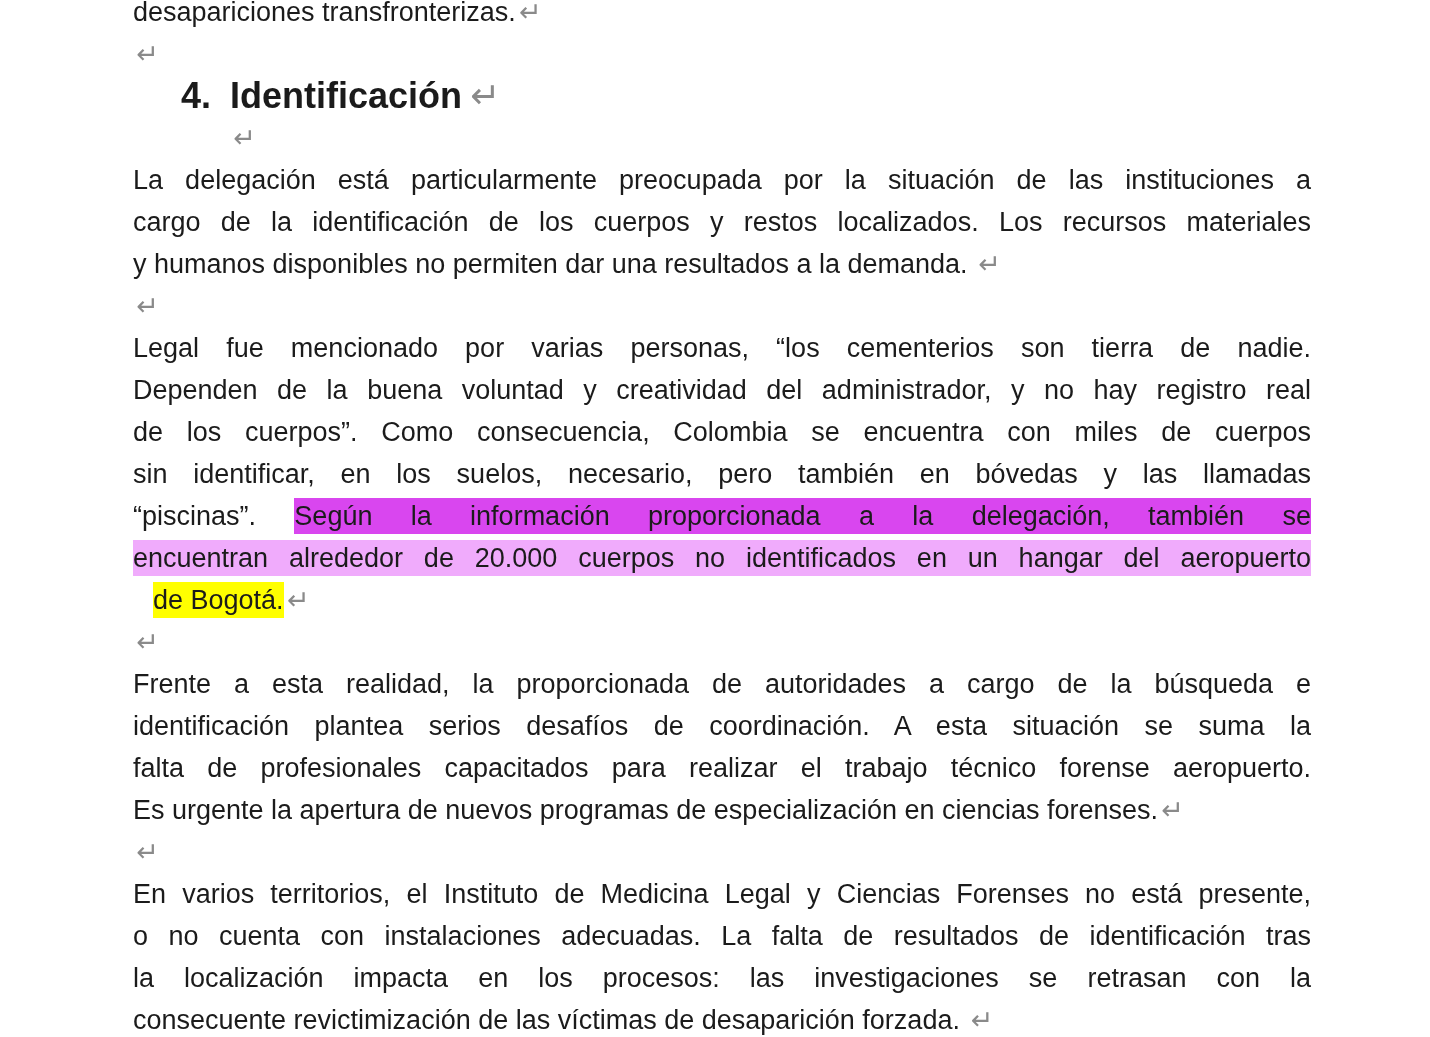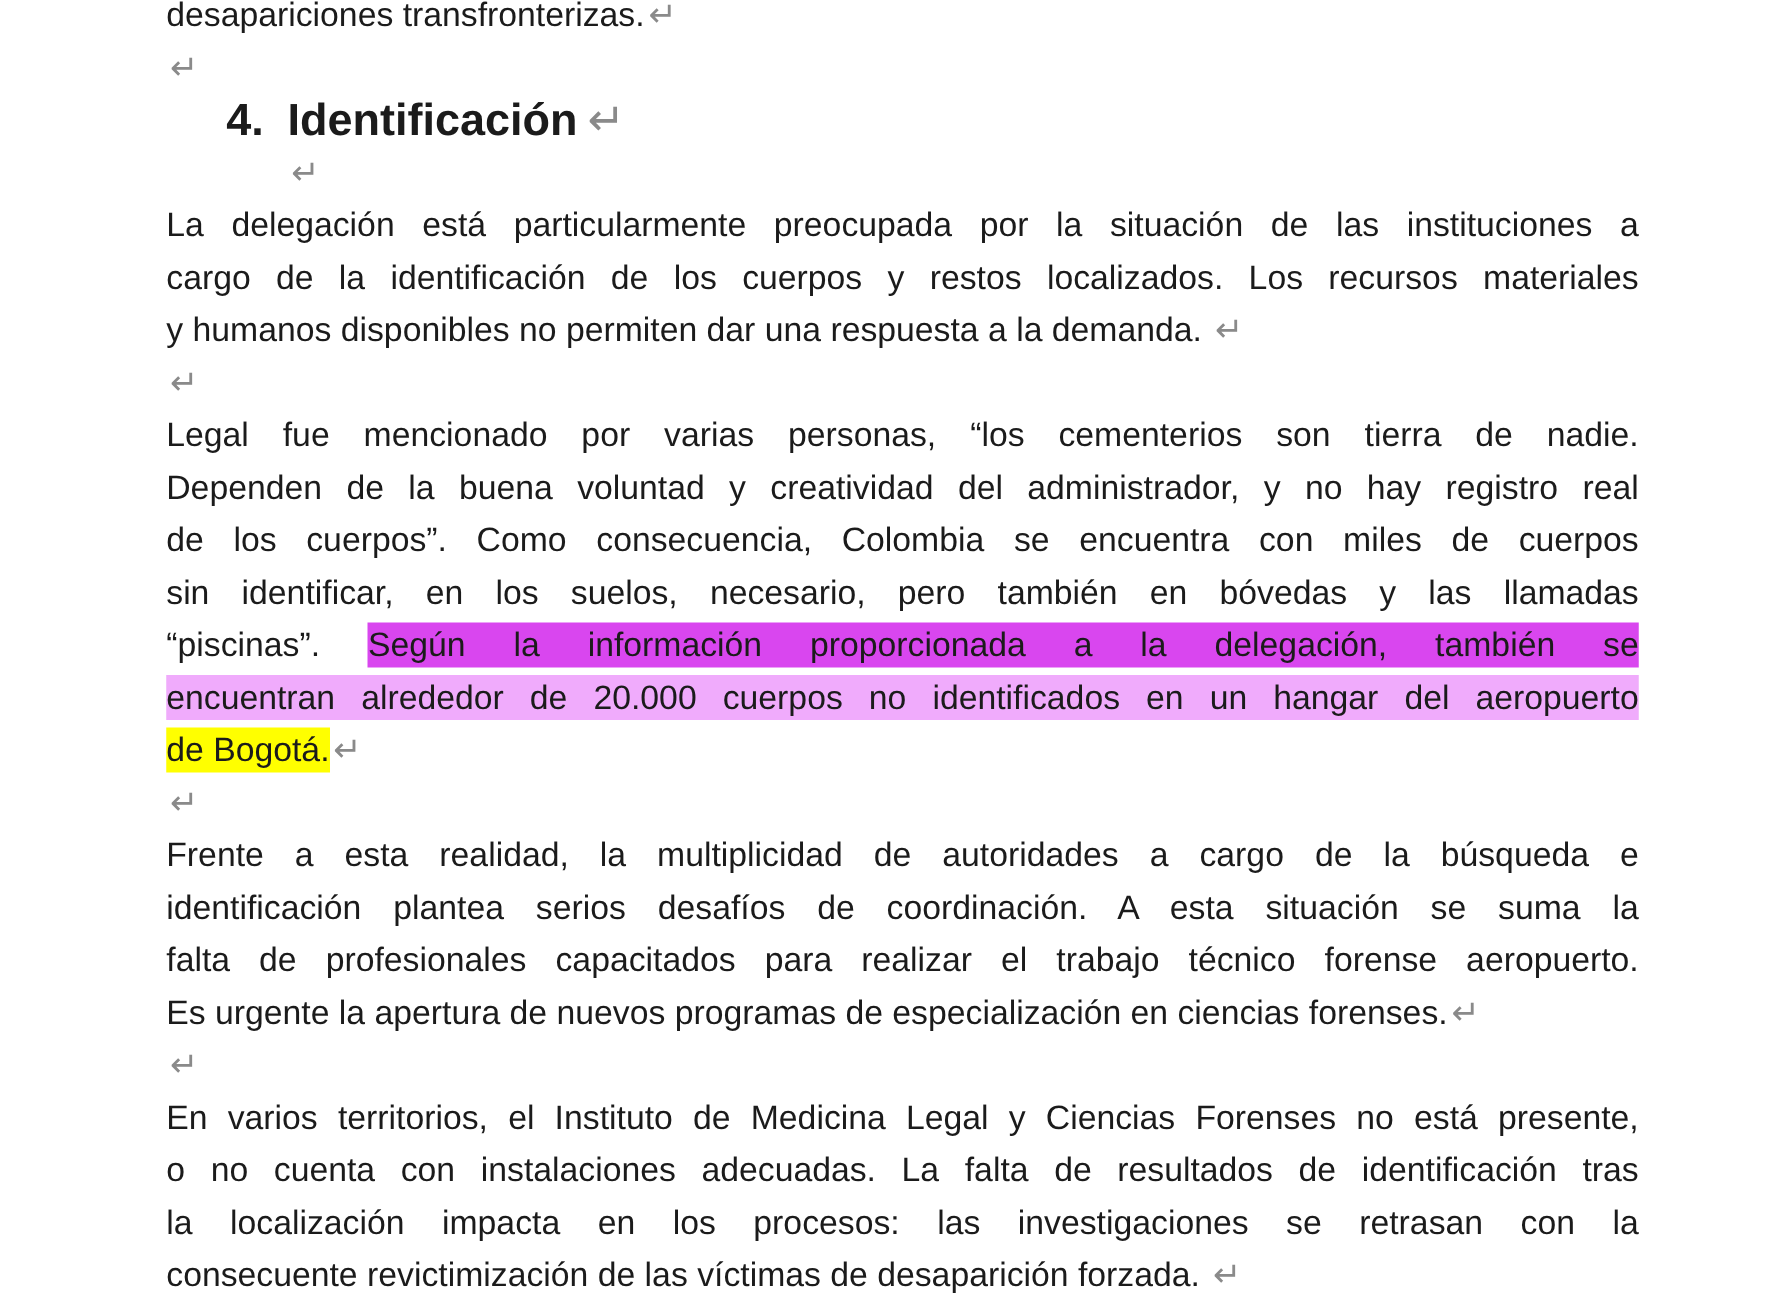--- a/index.html
+++ b/index.html
@@ -61,31 +61,31 @@
 </head>
 <body>
 
 <div id="doc" style="color: rgb(27, 27, 27);">
     <div class="line"><span>desapariciones transfronterizas.</span><span class="pmark" style="color: rgb(138, 138, 138);">↵</span></div>
     <div class="line"><span class="pmark" style="color: rgb(138, 138, 138);">↵</span></div>
     <div class="line heading"><span class="hnum">4.</span><span>Identificación</span><span class="pmark" style="color: rgb(138, 138, 138);">↵</span></div>
     <div class="line indent1"><span class="pmark" style="color: rgb(138, 138, 138);">↵</span></div>
     <div class="line just"><span>La delegación está particularmente preocupada por la situación de las instituciones a</span></div>
     <div class="line just"><span>cargo de la identificación de los cuerpos y restos localizados. Los recursos materiales</span></div>
-    <div class="line"><span>y humanos disponibles no permiten dar una respuesta a la demanda. </span><span class="pmark" style="color: rgb(138, 138, 138);">↵</span></div>
+    <div class="line"><span>y humanos disponibles no permiten dar una resultados a la demanda. </span><span class="pmark" style="color: rgb(138, 138, 138);">↵</span></div>
     <div class="line"><span class="pmark" style="color: rgb(138, 138, 138);">↵</span></div>
     <div class="line just"><span>Legal fue mencionado por varias personas, “los cementerios son tierra de nadie.</span></div>
     <div class="line just"><span>Dependen de la buena voluntad y creatividad del administrador, y no hay registro real</span></div>
     <div class="line just"><span>de los cuerpos”. Como consecuencia, Colombia se encuentra con miles de cuerpos</span></div>
     <div class="line just"><span>sin identificar, en los suelos, necesario, pero también en bóvedas y las llamadas</span></div>
     <div class="line just"><span>“piscinas”. </span><span class="hl" style="background: #d946ef;">Según la información proporcionada a la delegación, también se</span></div>
     <div class="line just"><span class="hl" style="background: #f0abfc;">encuentran alrededor de 20.000 cuerpos no identificados en un hangar del aeropuerto</span></div>
-    <div class="line"><span class="hl" style="background: rgb(255, 255, 0);">de Bogotá.</span><span class="pmark" style="color: rgb(138, 138, 138);">↵</span></div>
+    <div class="line"><span class="hl" style="background: rgb(255, 255, 0); margin-left: 20px;">de Bogotá.</span><span class="pmark" style="color: rgb(138, 138, 138);">↵</span></div>
     <div class="line"><span class="pmark" style="color: rgb(138, 138, 138);">↵</span></div>
-    <div class="line just"><span>Frente a esta realidad, la multiplicidad de autoridades a cargo de la búsqueda e</span></div>
+    <div class="line just"><span>Frente a esta realidad, la proporcionada de autoridades a cargo de la búsqueda e</span></div>
     <div class="line just"><span>identificación plantea serios desafíos de coordinación. A esta situación se suma la</span></div>
     <div class="line just"><span>falta de profesionales capacitados para realizar el trabajo técnico forense aeropuerto.</span></div>
     <div class="line"><span>Es urgente la apertura de nuevos programas de especialización en ciencias forenses.</span><span class="pmark" style="color: rgb(138, 138, 138);">↵</span></div>
     <div class="line"><span class="pmark" style="color: rgb(138, 138, 138);">↵</span></div>
     <div class="line just"><span>En varios territorios, el Instituto de Medicina Legal y Ciencias Forenses no está presente,</span></div>
     <div class="line just"><span>o no cuenta con instalaciones adecuadas. La falta de resultados de identificación tras</span></div>
     <div class="line just"><span>la localización impacta en los procesos: las investigaciones se retrasan con la</span></div>
     <div class="line"><span>consecuente revictimización de las víctimas de desaparición forzada. </span><span class="pmark" style="color: rgb(138, 138, 138);">↵</span></div>
   </div>
 

